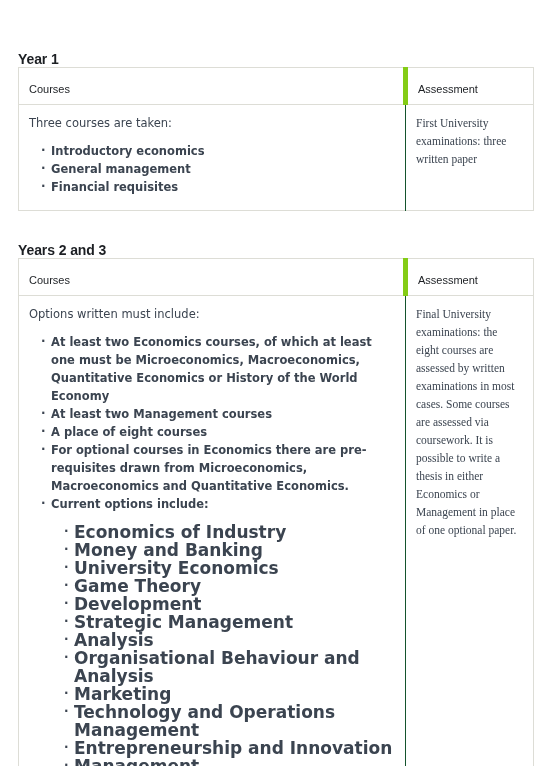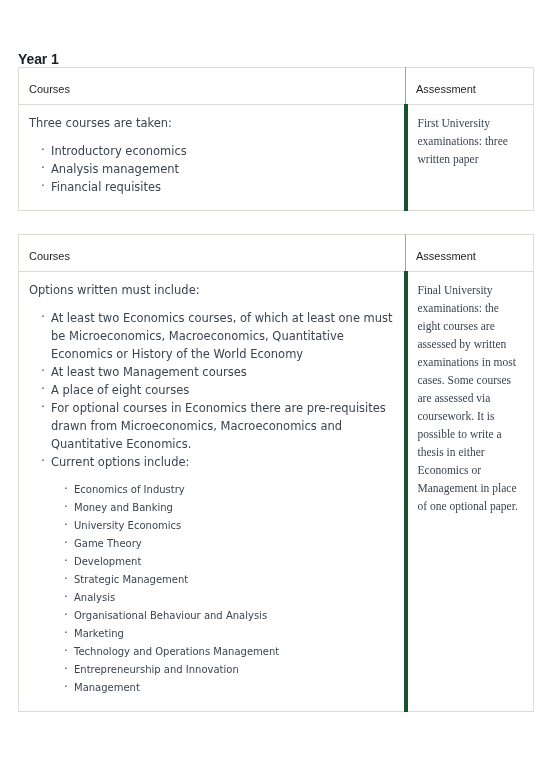--- a/index.html
+++ b/index.html
@@ -44,36 +44,36 @@
     border-left: 1px solid #ddddd6;
     border-right: 1px solid #ddddd6;
     border-bottom: 1px solid #ddddd6;
     margin: 0;
   }
 
   table.course-table col.col-courses { width: 387px; }
   table.course-table col.col-assessment { width: 128px; }
 
   table.course-table th {
-    border-right: 1px solid #84cc16;
+    border-right: 5px solid #84cc16;
     border-bottom: 1px solid #ddddd6;
     text-align: left;
     vertical-align: bottom;
     font-family: "Liberation Sans", "DejaVu Sans", sans-serif;
     font-weight: normal;
     font-size: 11px;
     color: #1c1f23;
     padding: 0 10px 9px 10px;
     height: 37px;
     box-sizing: border-box;
   }
   table.course-table th:last-child { border-right: none; }
 
   table.course-table td {
-    border-right: 4px solid #14532d;
+    border-right: 1px solid #14532d;
     vertical-align: top;
     padding: 9px 10px 14px 10px;
     font-size: 11.5px;
     line-height: 18px;
     color: #3b4450;
   }
   table.course-table td:last-child { border-right: none; }
 
   .cell-intro {
     margin: 0;
@@ -86,40 +86,41 @@
     list-style: none;
     margin: 10px 0 0 0;
     padding: 0 0 0 12px;
   }
   ul.lvl1 > li {
     position: relative;
     padding-left: 10px;
     margin: 0 0 0 0;
     font-size: 11.5px;
     line-height: 18px;
+    font-weight: bold;
   }
   ul.lvl1 > li::before {
     content: "\00B7";
     position: absolute;
     left: 0;
     top: -1px;
     color: #3b4450;
     font-size: 12px;
     line-height: 18px;
   }
 
   ul.lvl2 {
     list-style: none;
     margin: 10px 0 0 0;
     padding: 0 0 0 13px;
   }
   ul.lvl2 > li {
     position: relative;
     padding-left: 10px;
-    font-size: 10px;
+    font-size: 17px;
     line-height: 18px;
   }
   ul.lvl2 > li::before {
     content: "\00B7";
     position: absolute;
     left: 0;
     top: -1px;
     color: #3b4450;
     font-size: 12px;
     line-height: 18px;
@@ -152,33 +153,34 @@
         <th>Courses</th>
         <th>Assessment</th>
       </tr>
     </thead>
     <tbody>
       <tr>
         <td>
           <p class="cell-intro">Three courses are taken:</p>
           <ul class="lvl1">
               <li>Introductory economics</li>
-              <li>Analysis management</li>
+              <li>General management</li>
               <li>Financial requisites</li>
             </ul>
         </td>
         <td>
           <p class="assess-text">First University examinations: three written paper</p>
         </td>
       </tr>
     </tbody>
   </table>
 
   <div class="gap-between"></div>
 
+  <h2 class="section-title sec2-title">Years 2 and 3</h2>
 
   <table class="course-table">
     <colgroup>
       <col class="col-courses">
       <col class="col-assessment">
     </colgroup>
     <thead>
       <tr>
         <th>Courses</th>
         <th>Assessment</th>

